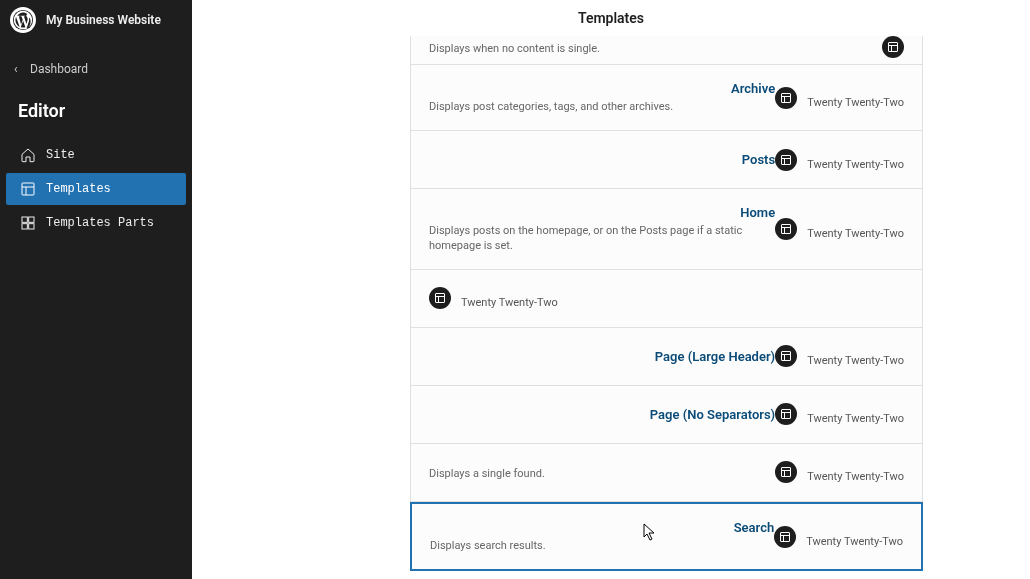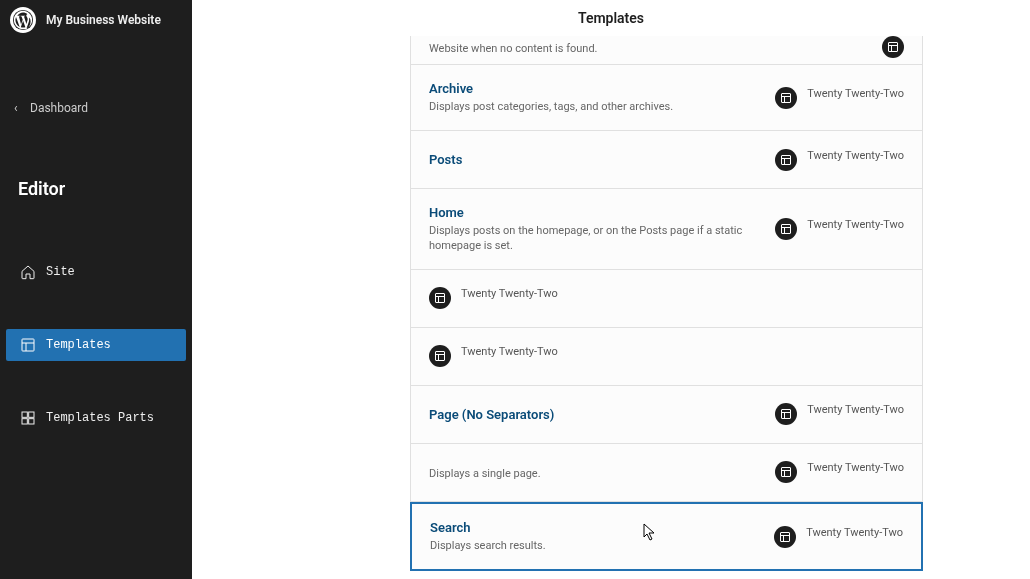--- a/index.html
+++ b/index.html
@@ -1,20 +1,20 @@
 <!DOCTYPE html>
 <html><head>
 <meta charset="utf-8">
 <style>
   * { box-sizing: border-box; margin: 0; padding: 0; }
   html, body { width: 1030px; height: 579px; font-family: -apple-system, BlinkMacSystemFont, "Segoe UI", Roboto, sans-serif; overflow: hidden; background: #fff; }
   .app { display: flex; width: 100%; height: 100%; }
 
   
-  .sidebar { width: 192px; background: #1e1e1e; color: #eee; display: flex; flex-direction: column; font-size: 13px; gap: 39px; }
+  .sidebar { width: 192px; background: #1e1e1e; color: #eee; display: flex; flex-direction: column; font-size: 13px; }
   .sidebar-header { display: flex; align-items: center; height: 40px; padding: 0 10px; gap: 10px; }
   .wp-logo { width: 26px; height: 26px; border-radius: 50%; background: #fff; display: flex; align-items: center; justify-content: center; }
   .wp-logo svg { width: 22px; height: 22px; }
   .site-title { font-size: 12px; font-weight: 600; color: #eee; }
   .back-link { display: flex; align-items: center; gap: 6px; padding: 10px 14px; font-size: 12px; color: #ccc; cursor: pointer; margin-top: 12px; }
   .back-link .chev { font-size: 12px; width: 10px; }
   .editor-title { font-size: 18px; font-weight: 600; padding: 14px 18px 18px 18px; color: #fff; }
   .nav-item { display: flex; align-items: center; gap: 10px; padding: 8px 14px; font-size: 12px; color: #eee; cursor: pointer; margin: 0 6px 2px 6px; border-radius: 2px; font-family: Liberation Mono, monospace; }
   .nav-item.active { background: #2271b1; color: #fff; }
   .nav-icon { width: 16px; height: 16px; display: flex; align-items: center; justify-content: center; }
@@ -23,23 +23,23 @@
   
   .main { flex: 1; display: flex; flex-direction: column; background: #fff; }
   .topbar { height: 36px; display: flex; align-items: center; justify-content: center; font-size: 14px; font-weight: 600; color: #1e1e1e; }
   .content { flex: 1; overflow: hidden; position: relative; }
   .template-list { position: absolute; top: 0; left: 218px; width: 513px; }
 
   .template-row { border: 1px solid #e0e0e0; border-top: none; padding: 16px 18px; display: flex; align-items: center; justify-content: space-between; background: #fcfcfc; min-height: 58px; }
   .template-row.cut { padding-top: 0; border-top: none; }
   .template-row.highlighted { border: 2px solid #2271b1; }
   .tpl-left { flex: 1; }
-  .tpl-title { color: #0a4b78; font-size: 13px; font-weight: 600; cursor: pointer; }
+  .tpl-title { color: #0a4b78; font-size: 13px; font-weight: 600; cursor: pointer; text-align: right; }
   .tpl-desc { color: #666; font-size: 11px; margin-top: 4px; line-height: 1.3; }
-  .tpl-right { display: flex; align-items: flex-start; gap: 10px; }
+  .tpl-right { display: flex; align-items: flex-end; gap: 10px; }
   .theme-name { font-size: 11px; color: #555; }
   .theme-icon { width: 22px; height: 22px; border-radius: 50%; background: #1e1e1e; display: flex; align-items: center; justify-content: center; }
   .theme-icon svg { width: 12px; height: 12px; fill: #fff; }
 
   .cursor-svg { position: absolute; left: 451px; top: 487px; pointer-events: none; z-index: 10; }
 </style>
 </head>
 <body>
 
 <div class="app">
@@ -95,21 +95,21 @@
     </div>
   </div>
 
   <div class="main">
     <div class="topbar">Templates</div>
     <div class="content">
       <div class="template-list">
 
         <div class="template-row cut" style="padding-top:0;padding-bottom:6px;min-height:0;">
           <div class="tpl-left">
-            <div class="tpl-desc">Website when no content is found.</div>
+            <div class="tpl-desc">Displays when no content is single.</div>
           </div>
           <div class="tpl-right">
             <div class="theme-icon" style="background:#1e1e1e;">
               <svg viewBox="0 0 24 24">
                   <rect x="3" y="3" width="18" height="18" rx="1" fill="none" stroke="#fff" stroke-width="2"></rect>
                   <line x1="3" y1="9" x2="21" y2="9" stroke="#fff" stroke-width="2"></line>
                   <line x1="9" y1="9" x2="9" y2="21" stroke="#fff" stroke-width="2"></line>
                 </svg>
             </div>
           </div>
@@ -172,20 +172,23 @@
                   <rect x="3" y="3" width="18" height="18" rx="1" fill="none" stroke="#fff" stroke-width="2"></rect>
                   <line x1="3" y1="9" x2="21" y2="9" stroke="#fff" stroke-width="2"></line>
                   <line x1="9" y1="9" x2="9" y2="21" stroke="#fff" stroke-width="2"></line>
                 </svg>
               </div>
             <span class="theme-name">Twenty Twenty-Two</span>
           </div>
         </div>
 
         <div class="template-row">
+          <div class="tpl-left">
+            <div class="tpl-title">Page (Large Header)</div>
+          </div>
           <div class="tpl-right">
             <div class="theme-icon">
                 <svg viewBox="0 0 24 24">
                   <rect x="3" y="3" width="18" height="18" rx="1" fill="none" stroke="#fff" stroke-width="2"></rect>
                   <line x1="3" y1="9" x2="21" y2="9" stroke="#fff" stroke-width="2"></line>
                   <line x1="9" y1="9" x2="9" y2="21" stroke="#fff" stroke-width="2"></line>
                 </svg>
               </div>
             <span class="theme-name">Twenty Twenty-Two</span>
           </div>
@@ -202,21 +205,21 @@
                   <line x1="3" y1="9" x2="21" y2="9" stroke="#fff" stroke-width="2"></line>
                   <line x1="9" y1="9" x2="9" y2="21" stroke="#fff" stroke-width="2"></line>
                 </svg>
               </div>
             <span class="theme-name">Twenty Twenty-Two</span>
           </div>
         </div>
 
         <div class="template-row">
           <div class="tpl-left">
-            <div class="tpl-desc">Displays a single page.</div>
+            <div class="tpl-desc">Displays a single found.</div>
           </div>
           <div class="tpl-right">
             <div class="theme-icon">
                 <svg viewBox="0 0 24 24">
                   <rect x="3" y="3" width="18" height="18" rx="1" fill="none" stroke="#fff" stroke-width="2"></rect>
                   <line x1="3" y1="9" x2="21" y2="9" stroke="#fff" stroke-width="2"></line>
                   <line x1="9" y1="9" x2="9" y2="21" stroke="#fff" stroke-width="2"></line>
                 </svg>
               </div>
             <span class="theme-name">Twenty Twenty-Two</span>

